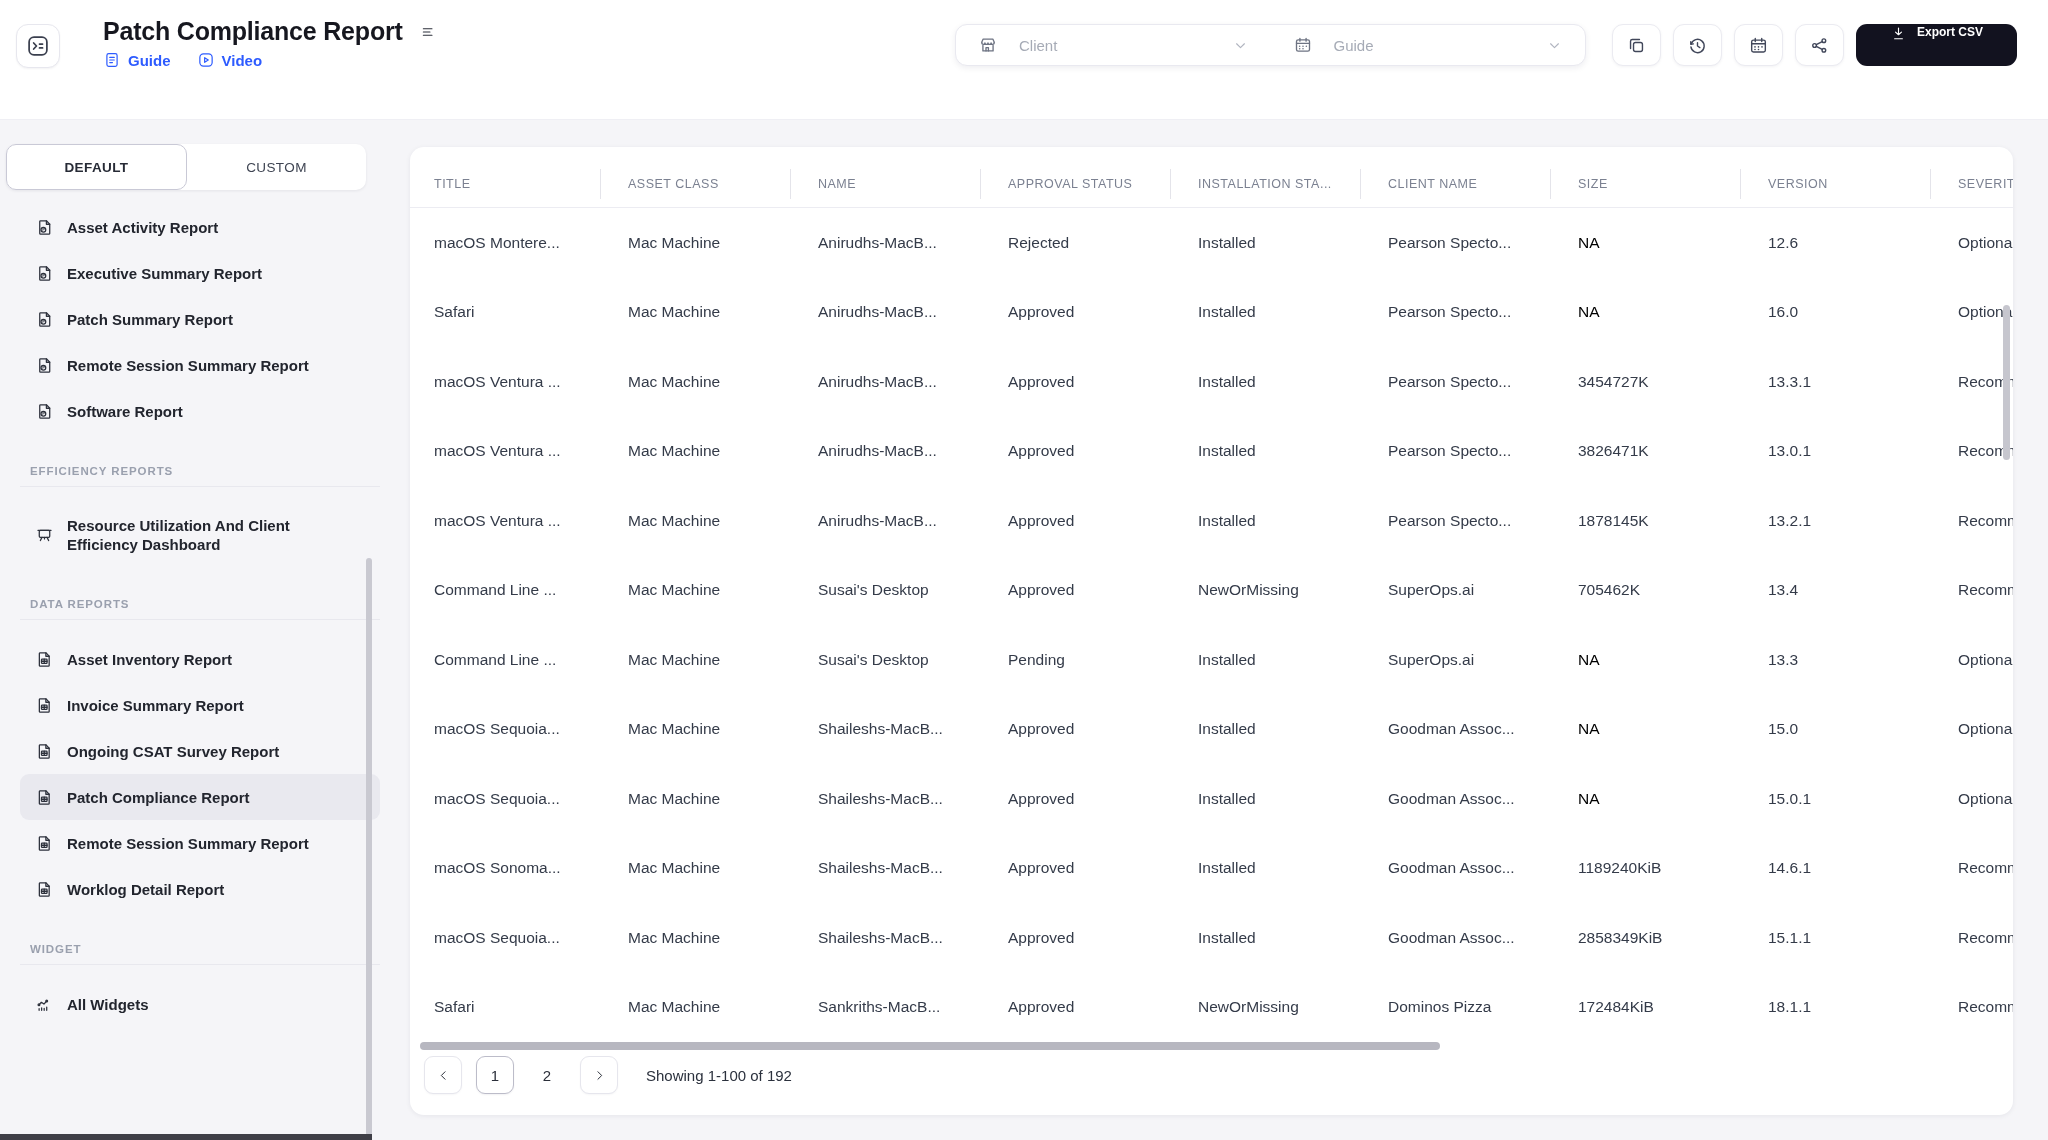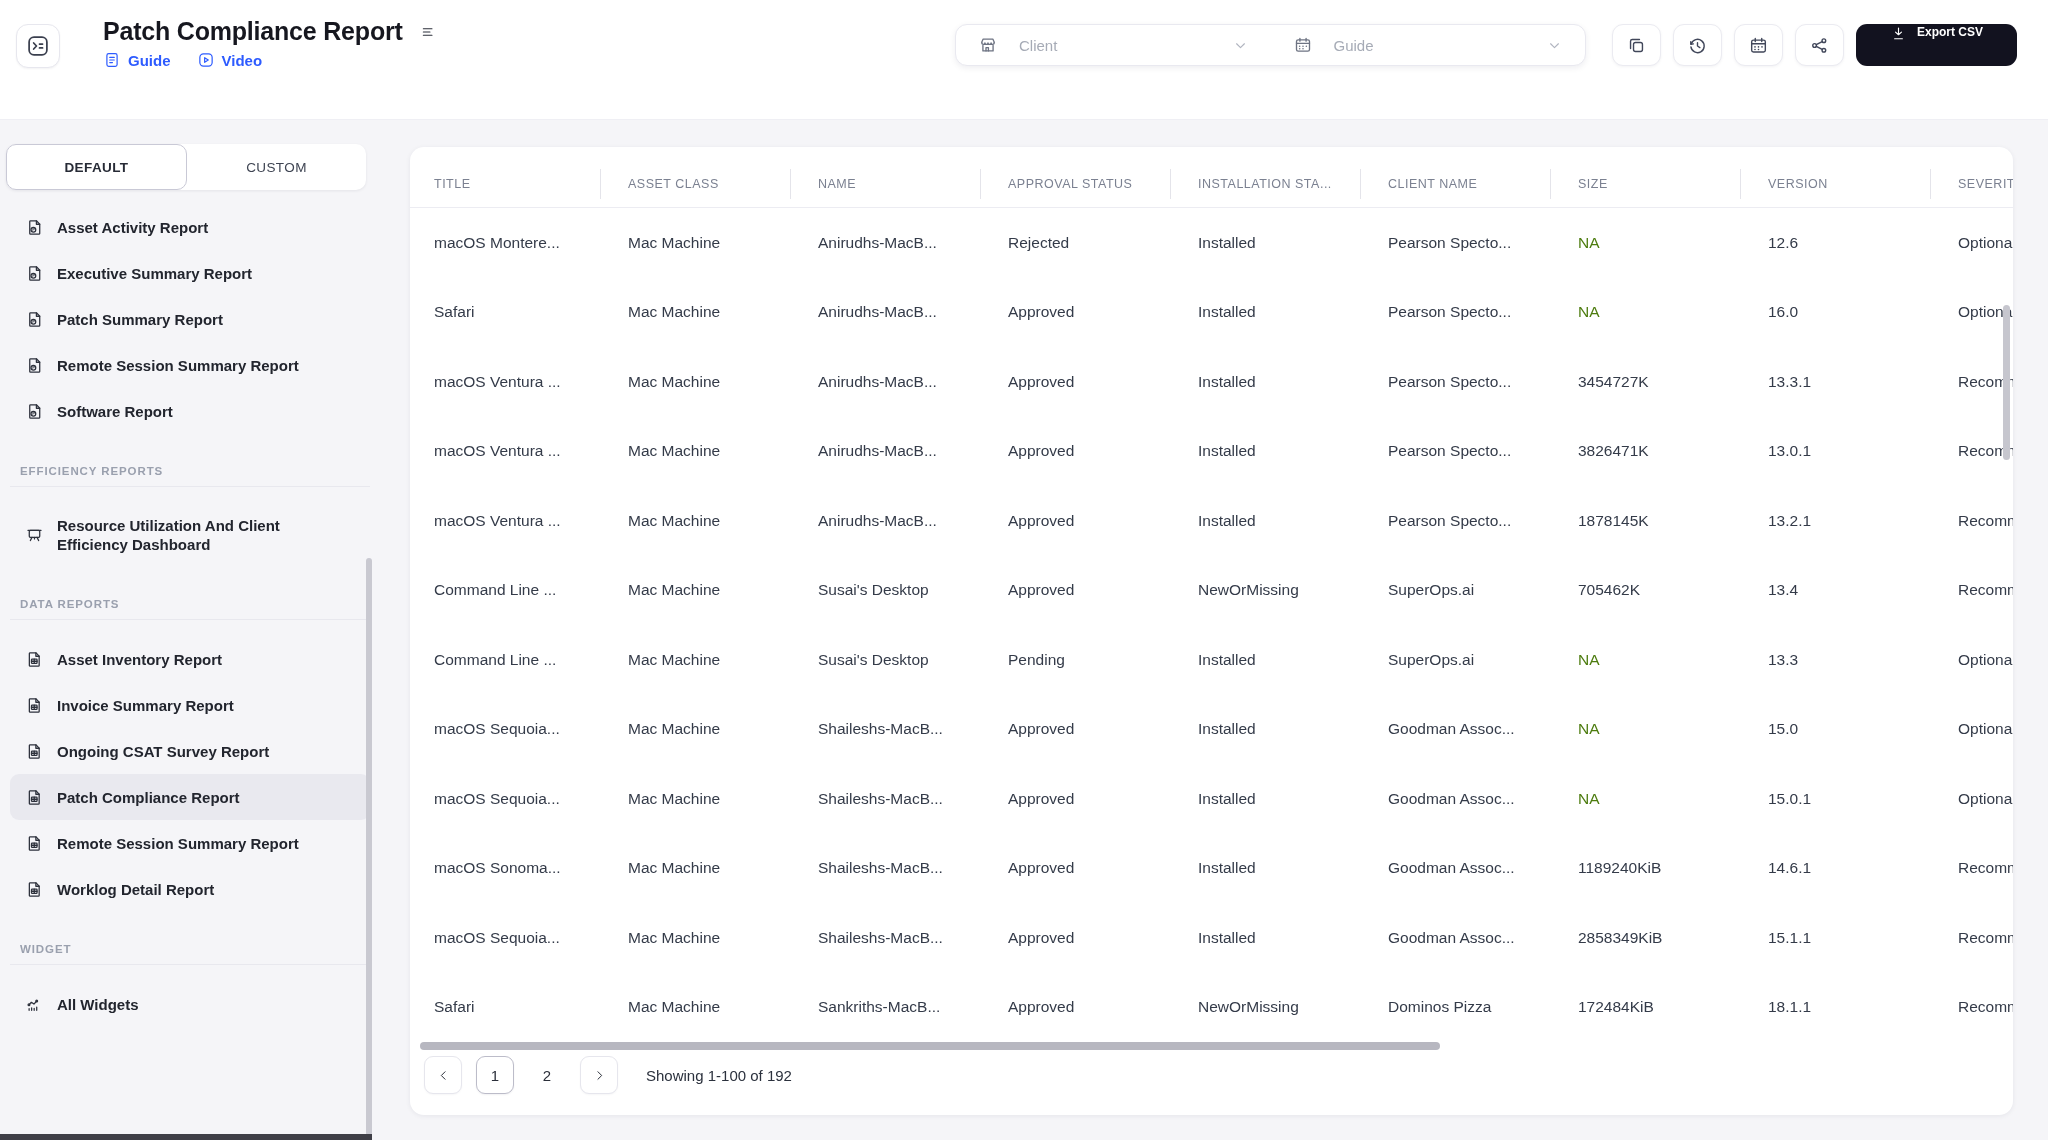--- a/index.html
+++ b/index.html
@@ -43,21 +43,21 @@
   .export-btn .ic{width:17px;height:17px}
 
   
   .sidebar-tabs{position:absolute;left:6px;top:144px;width:360px;height:46px;background:#fff;
                 border-radius:10px;box-shadow:0 1px 3px rgba(20,20,50,.08);display:flex}
   .tab{flex:1;display:flex;align-items:center;justify-content:center;font-size:13.5px;
        letter-spacing:.4px;color:#3e4452;font-weight:500;border-radius:10px;cursor:pointer;
        box-sizing:border-box}
   .tab.active{border:1px solid #c9c9d6;font-weight:600;color:#272b36}
 
-  .sidebar-list{position:absolute;left:10px;top:204px;width:360px}
+  .sidebar-list{position:absolute;left:20px;top:204px;width:360px}
   .sb-item{display:flex;align-items:center;gap:13px;height:46px;padding-left:15px;border-radius:9px;
            color:#22252e;font-size:15px;font-weight:600;cursor:pointer;box-sizing:border-box}
   .sb-item .ic{width:19px;height:19px;flex:none;color:#2d313c}
   .sb-item.active{background:#e9e9ef;font-weight:700}
   .sb-item.twoline{height:64px}
   .sb-item.twoline .sb-label{line-height:19px;width:292px;white-space:normal}
   .sb-label{white-space:nowrap}
   .sb-heading{margin-top:30px;padding-left:10px;font-size:11.5px;font-weight:700;
               letter-spacing:.9px;color:#9aa0ae;line-height:15px}
   .sb-divider{margin-top:7px;border-top:1px solid #e8e8ee;height:0}
@@ -73,21 +73,21 @@
          align-items:center;border-bottom:1px solid #ececf2;width:1690px}
   .hcell{position:relative;padding-left:28px;font-size:12.5px;font-weight:500;color:#7b8191;
          letter-spacing:.5px;white-space:nowrap}
   .hcell:first-child{padding-left:24px}
   .hcell:not(:first-child)::before{content:"";position:absolute;left:0;top:50%;
          transform:translateY(-50%);width:1px;height:30px;background:#e4e4ea}
   .trow{display:grid;grid-template-columns:repeat(8,190px) 170px;height:69.5px;align-items:center;
         width:1690px;cursor:pointer}
   .tcell{padding-left:28px;font-size:15.5px;color:#343b49;white-space:nowrap}
   .tcell:first-child{padding-left:24px}
-  .tcell.muted{color:#4d7c0f}
+  .tcell.muted{color:#000000}
 
   .h-scroll{position:absolute;left:10px;top:895px;width:1020px;height:8px;border-radius:4px;
             background:#b7b7c0;cursor:pointer}
   .v-scroll{position:absolute;right:3px;top:158px;width:7px;height:155px;border-radius:4px;
             background:#c6c6ce;cursor:pointer}
 
   .pagination{position:absolute;left:14px;top:906px;height:44px;display:flex;align-items:center;gap:14px}
   .pg-btn{width:38px;height:38px;border:1px solid #e6e6ed;border-radius:9px;background:#fff;
           display:flex;align-items:center;justify-content:center;color:#2b2f3a;cursor:pointer;
           box-shadow:0 1px 2px rgba(20,20,50,.04);box-sizing:border-box;padding:0}

